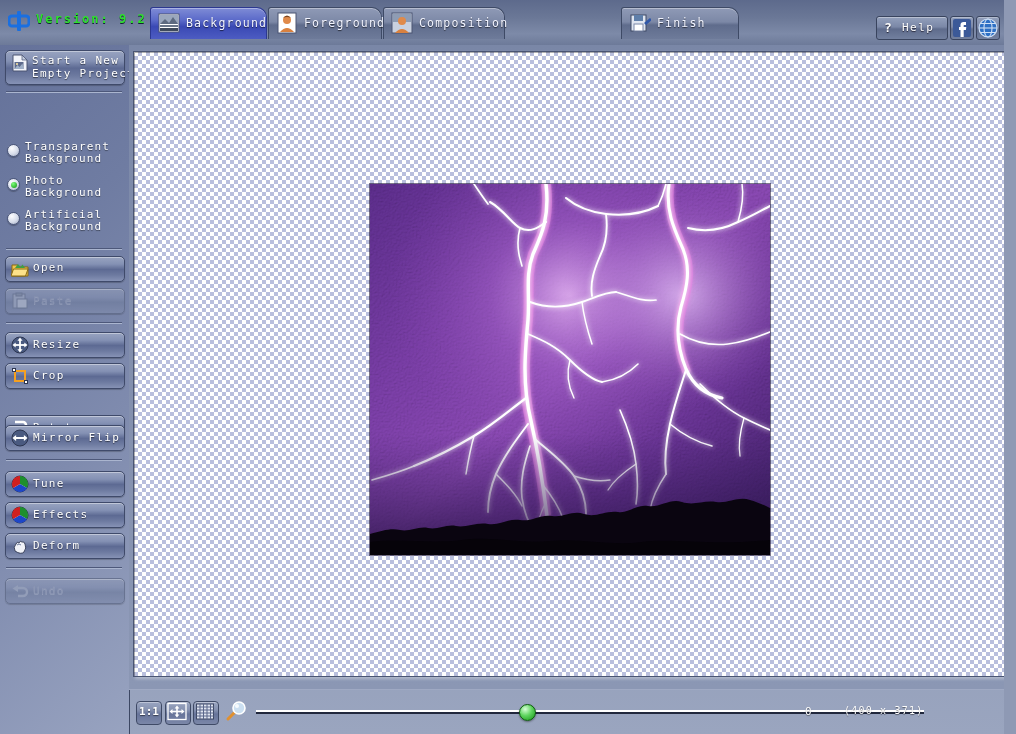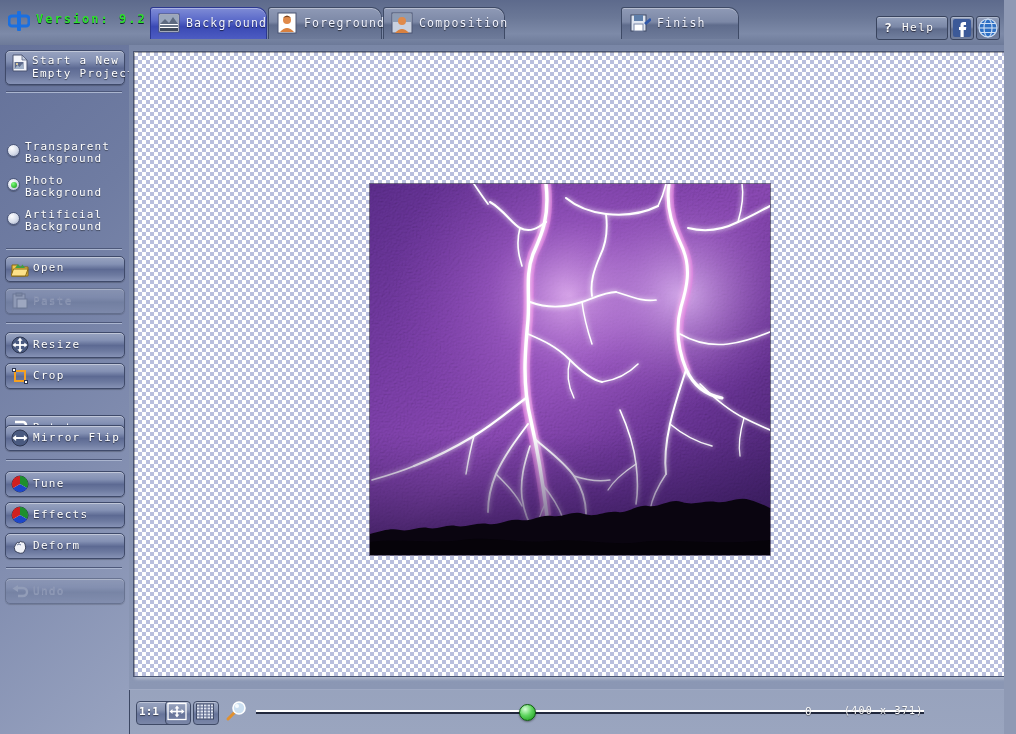--- a/index.html
+++ b/index.html
@@ -103,21 +103,21 @@
   #photo svg{display:block;width:400px;height:371px;}
 
   
   #statusbar{position:absolute;left:129px;top:689px;width:887px;height:45px;
      background:linear-gradient(180deg,#96a1bd 0%,#8894b1 18%,#6d7a9b 55%,#818da b 80%,#8e9ab6 100%);
      border-top:1px solid #9fa9c3;}
   .zbtn{position:absolute;top:11px;width:24px;height:22px;border:1px solid #3f4a66;
      border-radius:4px;cursor:pointer;
      background:linear-gradient(180deg,#9aa5c1 0%,#8793b1 35%,#67749a 55%,#7b87a8 100%);
      box-shadow:inset 0 1px 0 rgba(255,255,255,.35);}
-  #zb1{left:7px;padding-left:20px;} #zb2{left:36px;} #zb3{left:64px;}
+  #zb1{left:7px;} #zb2{left:36px;} #zb3{left:64px;}
   #magnifier{position:absolute;left:96px;top:10px;width:22px;height:22px;}
 
   #slidertrack{position:absolute;left:127px;top:20px;width:668px;height:4px;
      background:linear-gradient(180deg,#ffffff 0%,#ffffff 45%,#20273c 50%,#20273c 100%);}
   #sliderthumb{position:absolute;left:390px;top:14px;width:15px;height:15px;border-radius:50%;
      background:radial-gradient(circle at 35% 28%,#d8ffd8 0%,#5fd45f 45%,#159415 100%);
      border:1px solid #0d5c0d;box-shadow:0 1px 2px rgba(0,0,0,.4);cursor:pointer;}
   #zoomval{position:absolute;left:676px;top:15px;font-size:11px;color:#fff;
      letter-spacing:1px;text-shadow:0 1px 1px rgba(0,0,0,.45);}
   #dims{position:absolute;left:715px;top:15px;font-size:10px;color:#fff;

